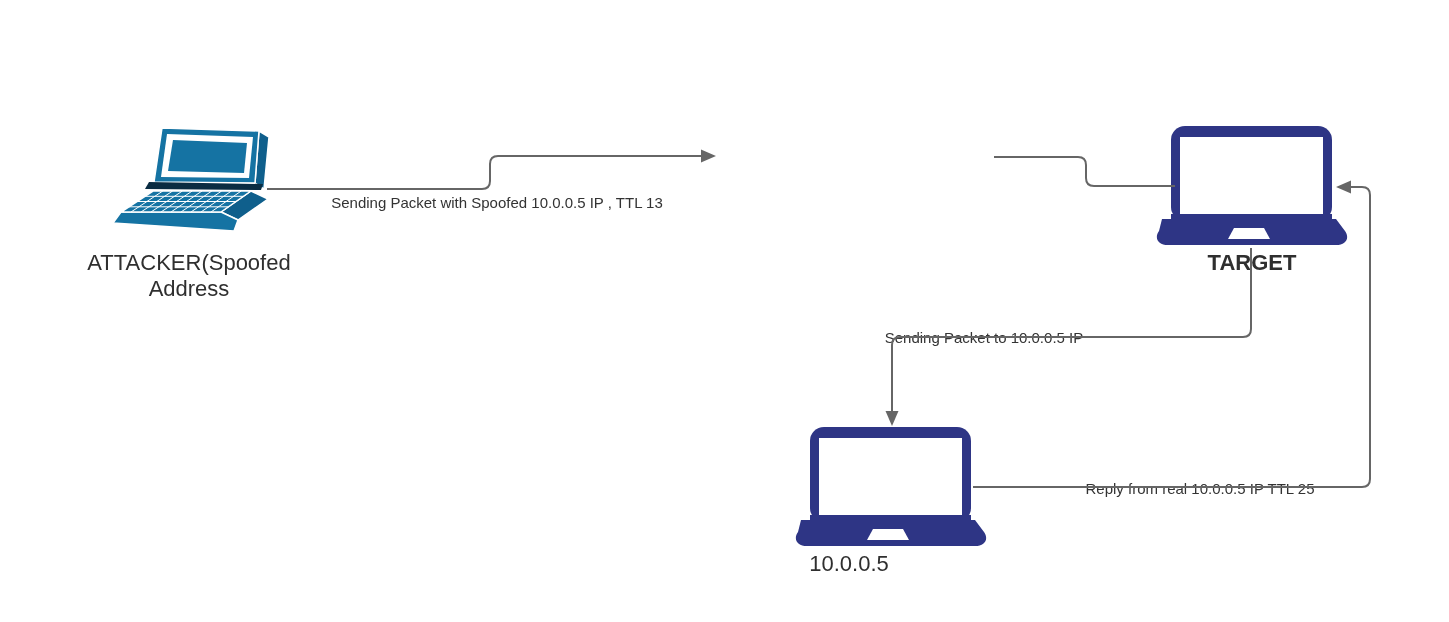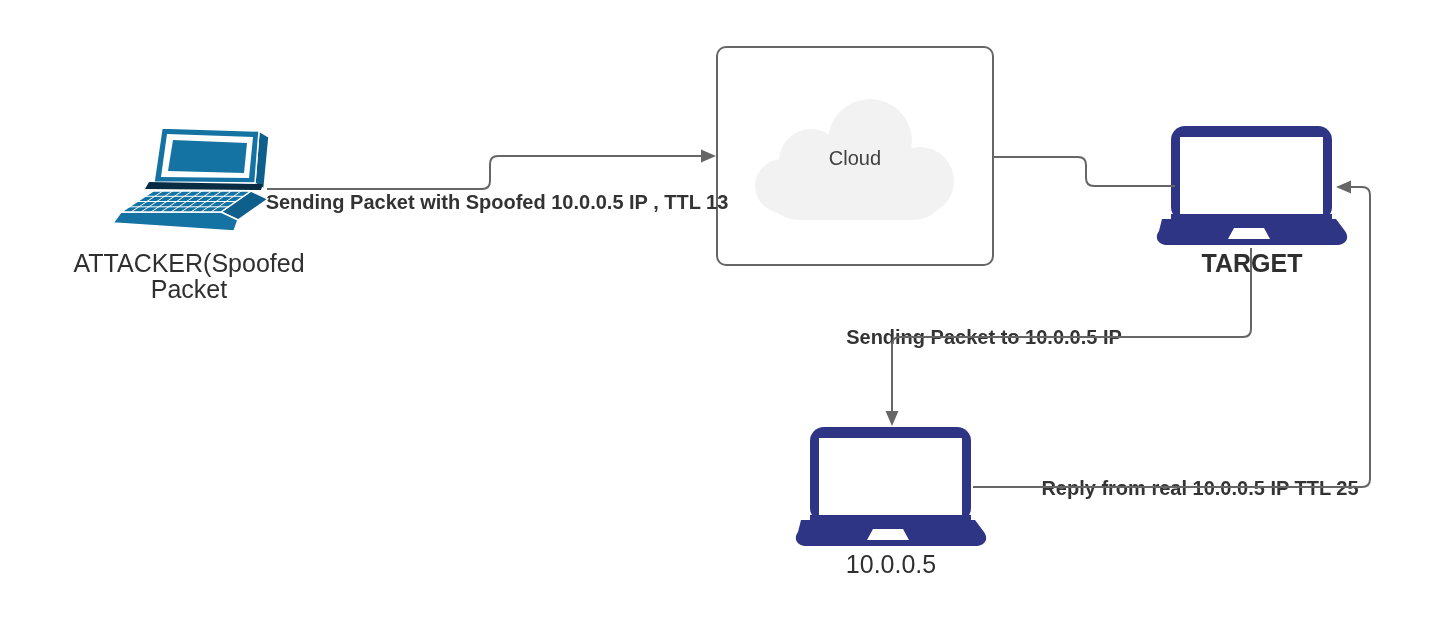--- a/index.html
+++ b/index.html
@@ -50,33 +50,33 @@
   .fill-white{fill:#ffffff;}
   .fill-teal{fill:var(--laptop-teal);}
   .fill-teal-dark{fill:var(--laptop-teal-dark);}
   .fill-hinge{fill:var(--laptop-hinge);}
   .seam{stroke:#ffffff;stroke-width:1.5;stroke-linejoin:round;}
   .kb-grid{stroke:#ffffff;stroke-width:1;fill:none;}
   .icon{z-index:3;}
   
   .node-label{
     z-index:2;
-    font-size:25px;line-height:26px;
+    font-size:22px;line-height:26px;
     color:var(--node-label-text);
     white-space:nowrap;
     text-align:center;
   }
   .center-xy{transform:translate(-50%,-50%);}
   .center-x{transform:translateX(-50%);}
   .attacker-label{left:189px;top:250px;}
   .target-label{left:1252px;top:263px;font-weight:bold;}
-  .host-label{left:891px;top:564px;}
+  .host-label{left:849px;top:564px;}
   .edge-label{
     z-index:2;
-    font-size:20px;font-weight:bold;
+    font-size:15px;font-weight:normal;
     color:var(--edge-label-text);
     white-space:nowrap;
     transform:translate(-50%,-50%);
   }
   .edge-label-1{left:497px;top:202px;}
   .edge-label-2{left:984px;top:337px;}
   .edge-label-3{left:1200px;top:488px;}
 </style>
 </head>
 <body>
@@ -106,35 +106,23 @@
       <polygon points="16,92 116,92 133,100 129,111 8,103" class="fill-teal seam"></polygon>
       <polygon points="48,71 146,71 116,92 16,92" class="fill-teal seam"></polygon>
       <path class="kb-grid" d="M40,76.3 L138.5,76.3 M32,81.5 L131,81.5 M24,86.8 L123.5,86.8
         M57.8,71 L26,92 M67.6,71 L36,92 M77.4,71 L46,92 M87.2,71 L56,92 M97,71 L66,92
         M106.8,71 L76,92 M116.6,71 L86,92 M126.4,71 L96,92 M136.2,71 L106,92"></path>
     </g>
   </svg>
 
   <div class="abs node-label center-x attacker-label">
     <span style="display:block">ATTACKER(Spoofed</span>
-    <span style="display:block">Packet</span>
+    <span style="display:block">Address</span>
   </div>
 
-  <div class="abs cloud-box">
-    <svg width="273" height="215" viewBox="0 0 273 215" style="position:absolute;left:0;top:0">
-      <g class="fill-cloud">
-        <circle cx="152" cy="93" r="42"></circle>
-        <circle cx="93" cy="113" r="32"></circle>
-        <circle cx="64" cy="138" r="27"></circle>
-        <circle cx="202" cy="133" r="34"></circle>
-        <rect x="48" y="108" width="180" height="64" rx="32"></rect>
-      </g>
-    </svg>
-    <div class="cloud-label">Cloud</div>
-  </div>
 
   <svg class="abs icon" style="left:1156px;top:126px" width="192" height="122" viewBox="0 0 192 122">
     <use href="#laptop-navy"></use>
   </svg>
   <div class="abs node-label center-xy target-label">TARGET</div>
 
   <svg class="abs icon" style="left:795px;top:427px" width="192" height="122" viewBox="0 0 192 122">
     <use href="#laptop-navy"></use>
   </svg>
   <div class="abs node-label center-xy host-label">10.0.0.5</div>

